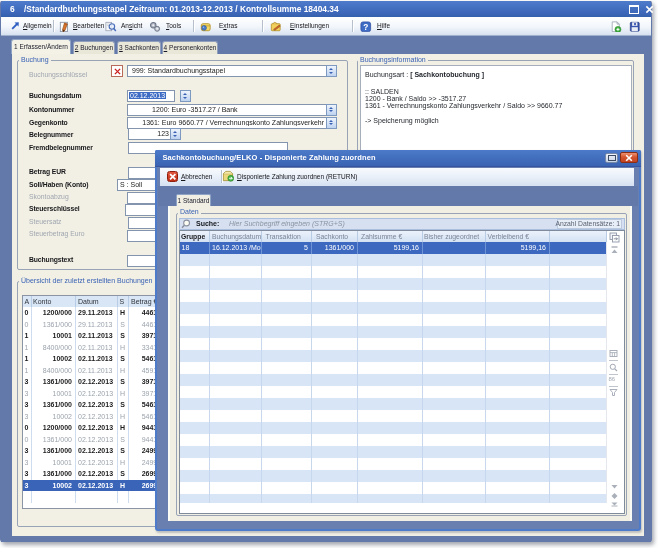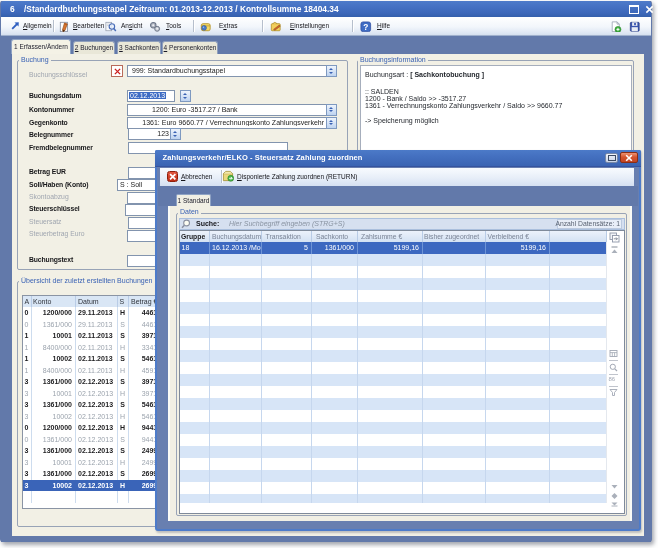--- a/index.html
+++ b/index.html
@@ -274,21 +274,21 @@
 <div class="grp abs" style="left:357px;top:60px;width:277px;height:202px;"></div>
 <div class="gcap abs nw" style="left:358px;top:56px;">Buchungsinformation</div>
 <div class="abs" style="left:359.5px;top:64.5px;width:272px;height:195px;background:#fff;border:1px solid #a6aebc;box-sizing:border-box;"></div>
 <div class="abs nw" style="left:365px;top:70.5px;font-size:7px;color:#1e2228;">Buchungsart : <b>[ Sachkontobuchung ]</b></div>
 <div class="abs nw" style="left:365px;top:87.5px;font-size:7px;color:#1e2228;">:: SALDEN</div>
 <div class="abs nw" style="left:365px;top:94.8px;font-size:7px;color:#1e2228;">1200 - Bank / Saldo &gt;&gt; -3517.27</div>
 <div class="abs nw" style="left:365px;top:102px;font-size:7px;color:#1e2228;">1361 - Verrechnungskonto Zahlungsverkehr / Saldo &gt;&gt; 9660.77</div>
 <div class="abs nw" style="left:365px;top:116.5px;font-size:7px;color:#1e2228;">-&gt; Speicherung möglich</div>
 <div id="dlg" class="abs"></div>
 <div id="dtbar" class="abs">
-    <div class="tt abs nw">Zahlungsverkehr/ELKO - Steuersatz Zahlung zuordnen</div>
+    <div class="tt abs nw">Sachkontobuchung/ELKO - Disponierte Zahlung zuordnen</div>
   </div>
 <div class="abs" style="left:604.5px;top:152.5px;width:13px;height:10px;background:linear-gradient(#f0f4fa,#c6d2e6);border:1px solid #7688a8;border-radius:2px;box-sizing:border-box;"></div>
 <div class="abs" style="left:608px;top:155px;width:6px;height:4px;border:1px solid #3c4a62;border-top:1.5px solid #3c4a62;"></div>
 <div class="abs" style="left:619.5px;top:152px;width:18px;height:11px;background:linear-gradient(#ec9372,#d5552f 45%,#c04424);border:1px solid #8c2e14;border-radius:2px;box-sizing:border-box;"></div>
 <svg class="abs" style="left:625px;top:153.5px" width="8" height="8" viewBox="0 0 8 8">
     <path d="M1.2 1.2 L6.8 6.8 M6.8 1.2 L1.2 6.8" stroke="#fff" stroke-width="1.6"></path>
   </svg>
 <div id="dbody" class="abs"></div>
 <div class="abs" style="left:167.5px;top:206px;width:2px;height:314.5px;background:#fbfbf6;"></div>
 <div class="abs" style="left:629.5px;top:206px;width:2.5px;height:314.5px;background:#fbfbf6;"></div>

